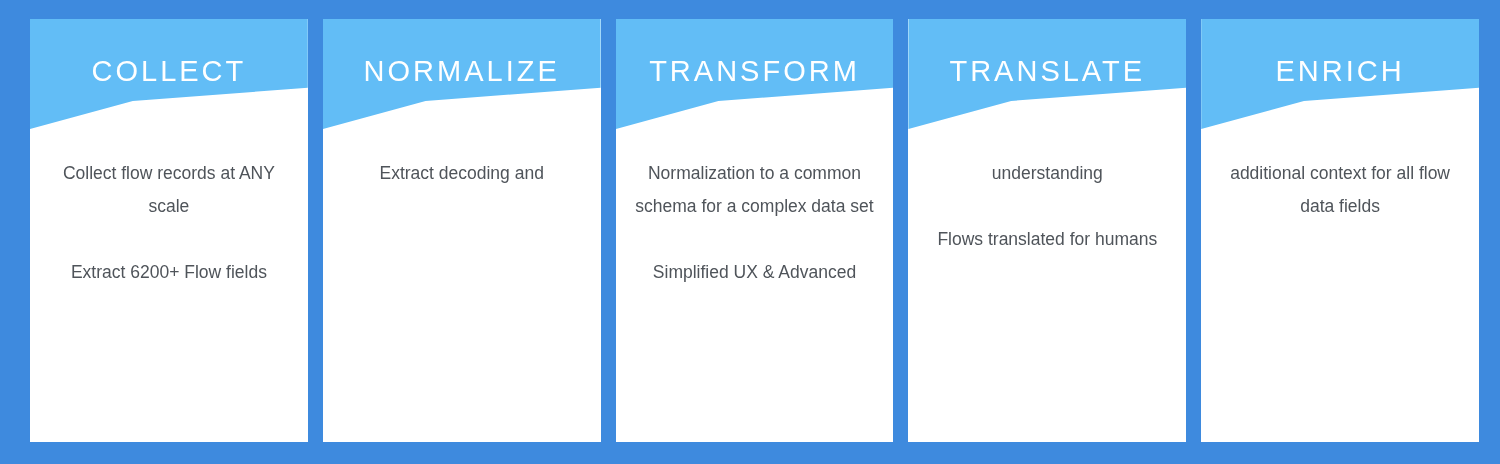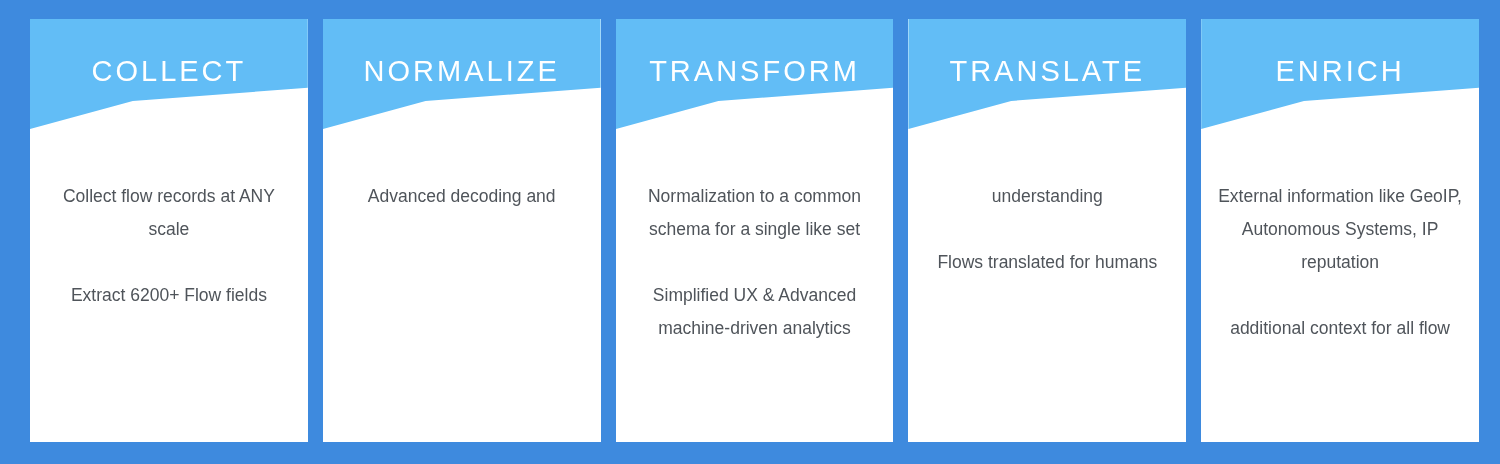--- a/index.html
+++ b/index.html
@@ -36,21 +36,21 @@
     padding-top: 37px;
     text-align: center;
     color: #ffffff;
     font-size: 29px;
     font-weight: 300;
     letter-spacing: 3px;
     line-height: 1.1;
     white-space: nowrap;
   }
   .card-body {
-    margin-top: 51px;
+    margin-top: 28px;
     text-align: center;
     color: #4f545a;
     font-size: 17.5px;
     line-height: 33px;
   }
   .para + .para {
     margin-top: 33px;
   }
   .line {
     white-space: nowrap;
@@ -75,37 +75,36 @@
       </div>
     </div>
   </div>
 
   <div class="card">
     <div class="card-header">
       <div class="card-title">NORMALIZE</div>
     </div>
     <div class="card-body">
       <div class="para">
-        <div class="line">Advanced decoding and</div>
+        <div class="line">Extract decoding and</div>
       </div>
     </div>
   </div>
 
   <div class="card">
     <div class="card-header">
       <div class="card-title">TRANSFORM</div>
     </div>
     <div class="card-body">
       <div class="para">
         <div class="line">Normalization to a common</div>
-        <div class="line">schema for a single like set</div>
+        <div class="line">schema for a complex data set</div>
       </div>
       <div class="para">
         <div class="line">Simplified UX &amp; Advanced</div>
-        <div class="line">machine-driven analytics</div>
       </div>
     </div>
   </div>
 
   <div class="card">
     <div class="card-header">
       <div class="card-title">TRANSLATE</div>
     </div>
     <div class="card-body">
       <div class="para">
@@ -116,23 +115,19 @@
       </div>
     </div>
   </div>
 
   <div class="card">
     <div class="card-header">
       <div class="card-title">ENRICH</div>
     </div>
     <div class="card-body">
       <div class="para">
-        <div class="line">External information like GeoIP,</div>
-        <div class="line">Autonomous Systems, IP</div>
-        <div class="line">reputation</div>
-      </div>
-      <div class="para">
         <div class="line">additional context for all flow</div>
+        <div class="line">data fields</div>
       </div>
     </div>
   </div>
 
 </div>
 
 </body></html>

